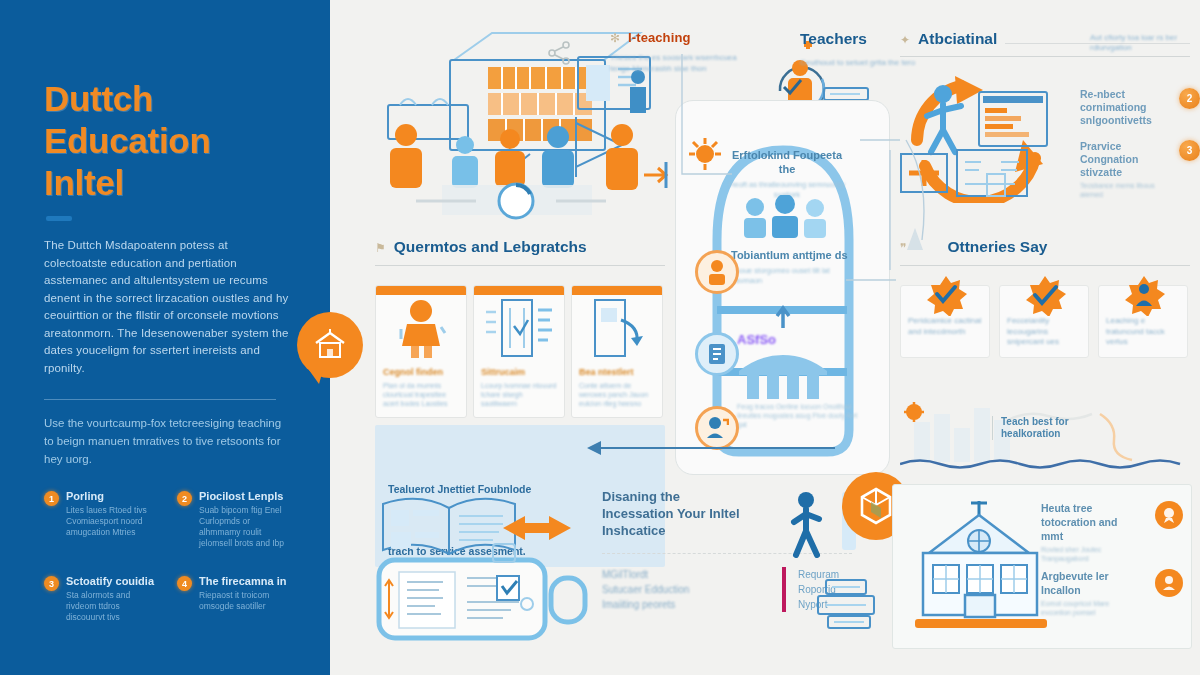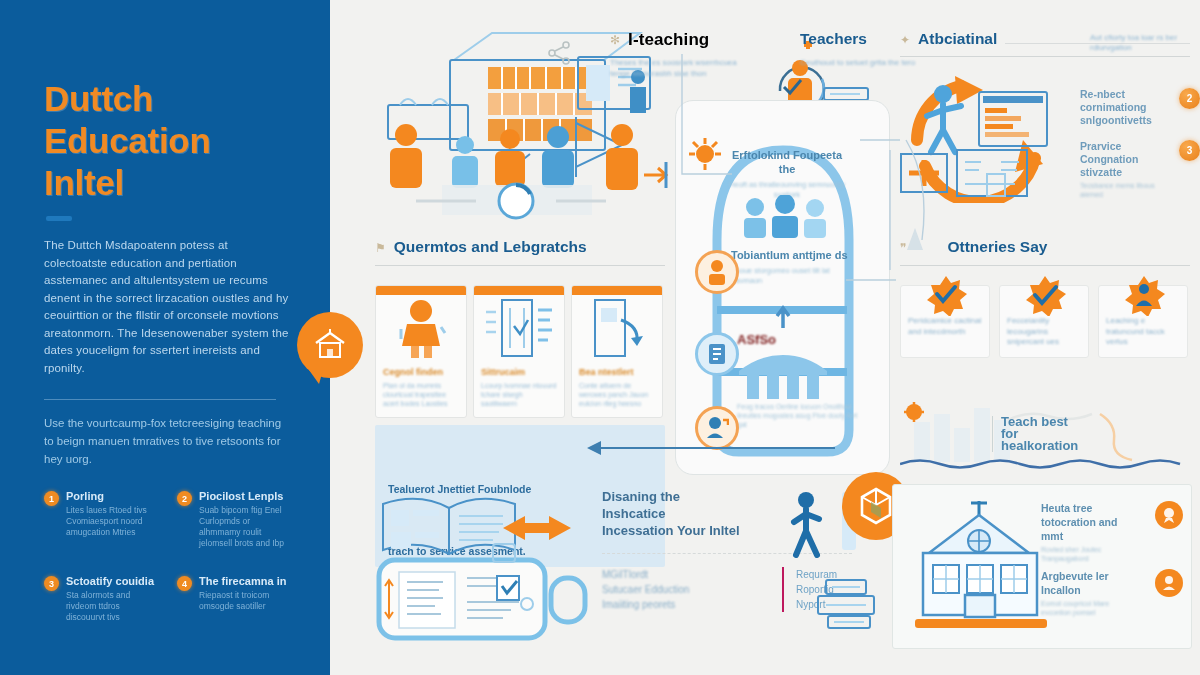--- a/index.html
+++ b/index.html
@@ -67,21 +67,21 @@
     font-size: 8.5px; line-height: 11px; color: #7fb2d8;
     filter: blur(.75px);
   }
 
   
   .canvas { position: relative; flex: 1; height: 675px; background: #f2f2f0; }
   .panel { position: absolute; }
 
   .sec-head { display: flex; align-items: center; gap: 8px; }
   .sec-head h3 {
-    font-size: 17px; font-weight: bold; color: #000000;
+    font-size: 13px; font-weight: bold; color: #c2410c;
     letter-spacing: .1px; filter: blur(.25px);
   }
   .sec-rule { height: 1px; background: #d2d6d6; margin-top: 9px; }
   .tiny-mark { color: #c9b99a; font-size: 12px; }
 
   .blurtxt { filter: blur(.8px); color: #8fb6d2; }
 
   
   .stroke { stroke: #4a92c8; fill: none; stroke-width: 2; }
   .stroke-l { stroke: #9ecdea; fill: none; stroke-width: 2; }
@@ -428,21 +428,21 @@
         <circle cx="80" cy="13" r="9" fill="#a3d6f2"></circle>
           <rect x="69" y="24" width="22" height="19" rx="4" fill="#a3d6f2"></rect>
       </svg>
 
       <div style="position:absolute;left:56px;top:148px;width:118px;">
         <div style="font-size:11px;font-weight:bold;color:#4b86ad;filter:blur(.7px);line-height:14px;">Tobiantlum anttjme ds</div>
         <div style="font-size:7.5px;line-height:9.5px;color:#9ec3d9;filter:blur(1.1px);margin-top:4px;">Thoue storgomeo ouset tilt lat travmaon</div>
       </div>
 
       <div style="position:absolute;left:62px;top:232px;width:110px;">
-        <div style="font-size:13px;font-weight:bold;color:#7f1d1d;filter:blur(.8px);">ASfSo</div>
+        <div style="font-size:13px;font-weight:bold;color:#8b5cf6;filter:blur(.8px);">ASfSo</div>
       </div>
       <svg width="96" height="44" viewBox="0 0 96 44" style="position:absolute;left:60px;top:255px;">
         <path d="M4 16 q20 -16 44 -16 q24 0 44 16 v4 H4z" fill="#8cc6ea"></path>
         <rect x="12" y="20" width="12" height="24" fill="#8cc6ea"></rect>
         <rect x="32" y="20" width="12" height="24" fill="#8cc6ea"></rect>
         <rect x="52" y="20" width="12" height="24" fill="#8cc6ea"></rect>
         <rect x="72" y="20" width="12" height="24" fill="#8cc6ea"></rect>
       </svg>
       <div style="position:absolute;left:62px;top:302px;width:122px;font-size:7px;line-height:9px;color:#a7c7da;filter:blur(1.1px);">Feog tracos Oerline locuon Onoithad lireutles mogostes asug Ftve dooty fort gat</div>
 
@@ -531,21 +531,21 @@
           <rect x="54" y="30" width="16" height="34"></rect>
           <rect x="74" y="10" width="16" height="54"></rect>
           <rect x="94" y="22" width="16" height="42"></rect>
         </g>
         <path d="M108 22 q20 -10 40 -4 q22 7 44 -2" stroke="#e4e7e6" stroke-width="2.5" fill="none"></path>
         <path d="M200 16 q16 10 14 26 q-2 16 18 20" stroke="#f6cfa3" stroke-width="2.5" fill="none"></path>
         <path d="M0 66 q20 -7 40 0 q20 7 40 0 q20 -7 40 0 q20 7 40 0 q20 -7 40 0 q20 7 40 0 q20 -7 40 0" stroke="#3f6fa8" stroke-width="2.5" fill="none"></path>
         <circle cx="14" cy="14" r="8" class="or"></circle>
         <path d="M14 4v20M4 14h20" stroke="#f4881f" stroke-width="2.5"></path>
       </svg>
-      <div style="position:absolute;left:92px;top:18px;width:90px;font-size:13px;line-height:12px;font-weight:bold;color:#4b86ad;filter:blur(.5px);border-left:1px solid #ccd4d4;padding-left:8px;">Teach best for healkoration</div>
+      <div style="position:absolute;left:92px;top:18px;width:90px;font-size:10px;line-height:12px;font-weight:bold;color:#4b86ad;filter:blur(.5px);border-left:1px solid #ccd4d4;padding-left:8px;">Teach best for healkoration</div>
     </div>
 
     <div class="panel ban" style="left:45px; top:425px; width:290px; display:flex; align-items:center; gap:8px;">
       <div style="flex:1;">
         <div class="ban-t">Tealuerot Jnettiet Foubnlode</div>
         <div class="ban-t">trach to service assesment.</div>
       </div>
     </div>
     <svg width="250" height="16" viewBox="0 0 250 16" style="position:absolute;left:255px;top:440px;">
       <path d="M250 8 H14" stroke="#3f7fb0" stroke-width="2"></path>
@@ -582,31 +582,31 @@
 
         <rect x="176" y="96" width="34" height="44" rx="16" stroke="#7cc1e8" stroke-width="5" fill="none"></rect>
 
         <path d="M14 100 v34 M10 104 l4 -6 l4 6 M10 130 l4 6 l4 -6" stroke="#f4881f" stroke-width="2" fill="none"></path>
       </svg>
     </div>
 
     <div class="panel" style="left:272px; top:488px; width:250px;">
       <div style="font-size:13px;line-height:17px;font-weight:bold;color:#3f6f94;filter:blur(.45px);">
         <div>Disaning the</div>
+        <div>Incessation Your Inltel</div>
         <div>Inshcatice</div>
-        <div>Incessation Your Inltel</div>
       </div>
       <div style="border-top:1px dashed #d6dada;margin-top:14px;"></div>
       <div style="display:flex;gap:18px;margin-top:13px;">
         <div style="font-size:10px;line-height:15px;color:#89aec8;filter:blur(.8px);flex:1;">
           <div>MGilTlordt</div>
           <div>Sutucaer Edduction</div>
           <div>Imaiiting peorets</div>
         </div>
-        <div style="font-size:10px;line-height:15px;color:#6fa3c6;filter:blur(.7px);width:70px;border-left:2px solid #be185d;padding-left:12px;">
+        <div style="font-size:10px;line-height:15px;color:#6fa3c6;filter:blur(.7px);width:70px;border-left:4px solid #be185d;padding-left:12px;">
           <div>Requram</div>
           <div>Roportig</div>
           <div>Nyport</div>
         </div>
       </div>
     </div>
 
     <svg width="50" height="70" viewBox="0 0 50 70" style="position:absolute;left:450px;top:490px;">
       <circle cx="26" cy="10" r="8" fill="#1f6ea8"></circle>
       <path d="M26 19 v22 M26 24 l-12 8 M26 24 l13 5 M26 41 l-10 24 M26 41 l11 24" stroke="#1f6ea8" stroke-width="6" fill="none" stroke-linecap="round"></path>

